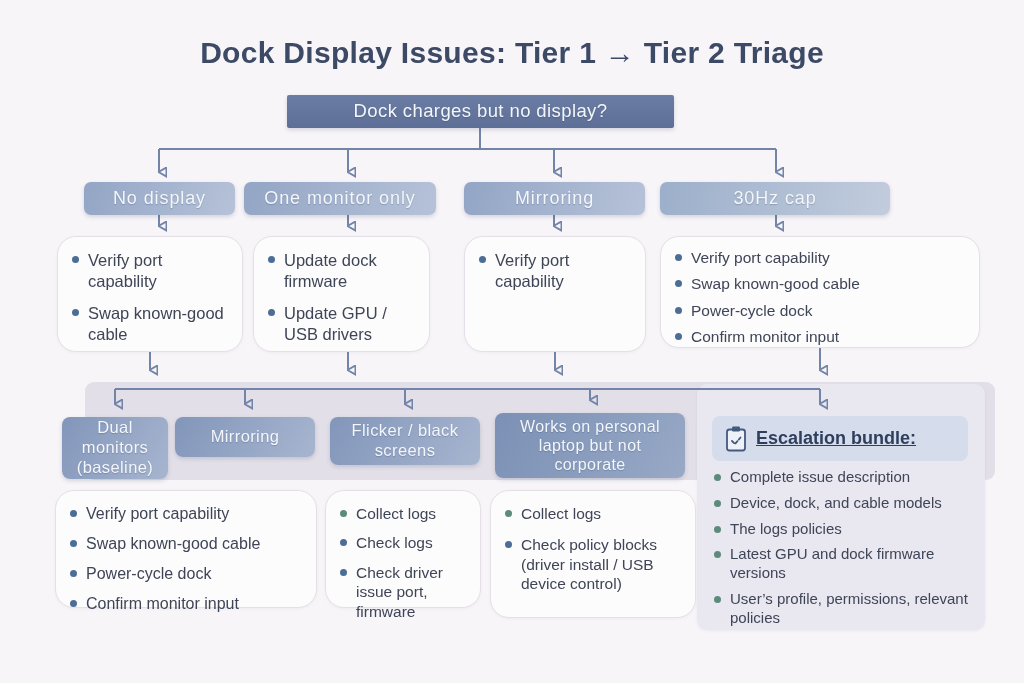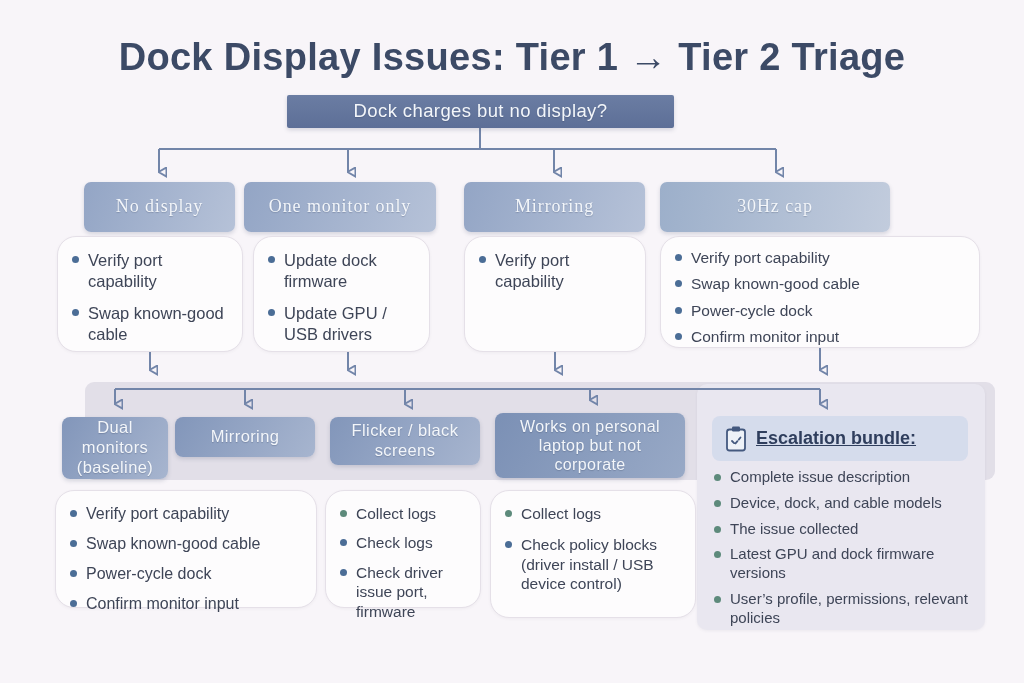--- a/index.html
+++ b/index.html
@@ -7,21 +7,21 @@
   body{
     background:var(--background,#f8f5f9);
     font-family:"Liberation Sans",sans-serif;
     position:relative;overflow:hidden;
     color:var(--card-text,#3e4557);
   }
   .canvas{position:absolute;inset:0;width:1024px;height:683px}
 
   .title{
     position:absolute;top:36px;left:0;width:100%;text-align:center;
-    font-size:38px;font-weight:600;letter-spacing:.3px;
+    font-size:30px;font-weight:600;letter-spacing:.3px;
     color:var(--title-text,#3c4a66);
   }
 
   .connectors{position:absolute;inset:0;width:1024px;height:683px;pointer-events:none;z-index:3}
   .connectors path{stroke:var(--connector,#7285a9);stroke-width:2;fill:none}
 
   
   .band{
     position:absolute;left:85px;top:382px;width:910px;height:98px;
     background:var(--band-bg,#e2dfe8);border-radius:9px;z-index:1;
@@ -37,23 +37,22 @@
     text-align:center;color:var(--branch-box-text,#f3f6fa);
     border-radius:7px;box-shadow:0 2px 4px rgba(70,80,110,.20);
     z-index:4;line-height:1.2;text-shadow:0 1px 1px rgba(45,55,85,.25);
   }
   .root-box{
     left:287px;top:95px;width:387px;height:33px;font-size:18.5px;
     background:linear-gradient(180deg,#6b7da3,var(--root-box,#5d6f97));
     letter-spacing:.4px;border-radius:2px;
   }
   .t1box{
-    top:182px;height:50px;font-size:18px;letter-spacing:.9px;
+    top:182px;height:33px;font-size:18px;letter-spacing:.9px;
     background:linear-gradient(110deg,#93a5c5,#b6c2d8);
-    font-family:Liberation Serif, serif;
   }
   .t1box-0{left:84px;width:151px}
   .t1box-1{left:244px;width:192px}
   .t1box-2{left:464px;width:181px}
   .t1box-3{left:660px;width:230px;background:linear-gradient(100deg,#9cafca,#c2ccdd)}
 
   .t2box{
     font-size:16.5px;letter-spacing:.4px;border-radius:8px;
     background:linear-gradient(120deg,#8296ba,#a7b5cf);padding:6px 8px;
   }
@@ -293,21 +292,21 @@
     <li>
       <span class="dot dot-teal"></span>
       <span>Complete issue description</span>
     </li>
     <li>
       <span class="dot dot-teal"></span>
       <span>Device, dock, and cable models</span>
     </li>
     <li>
       <span class="dot dot-teal"></span>
-      <span>The issue collected</span>
+      <span>The logs policies</span>
     </li>
     <li>
       <span class="dot dot-teal"></span>
       <span>Latest GPU and dock firmware versions</span>
     </li>
     <li>
       <span class="dot dot-teal"></span>
       <span>User’s profile, permissions, relevant policies</span>
     </li>
   </ul>

